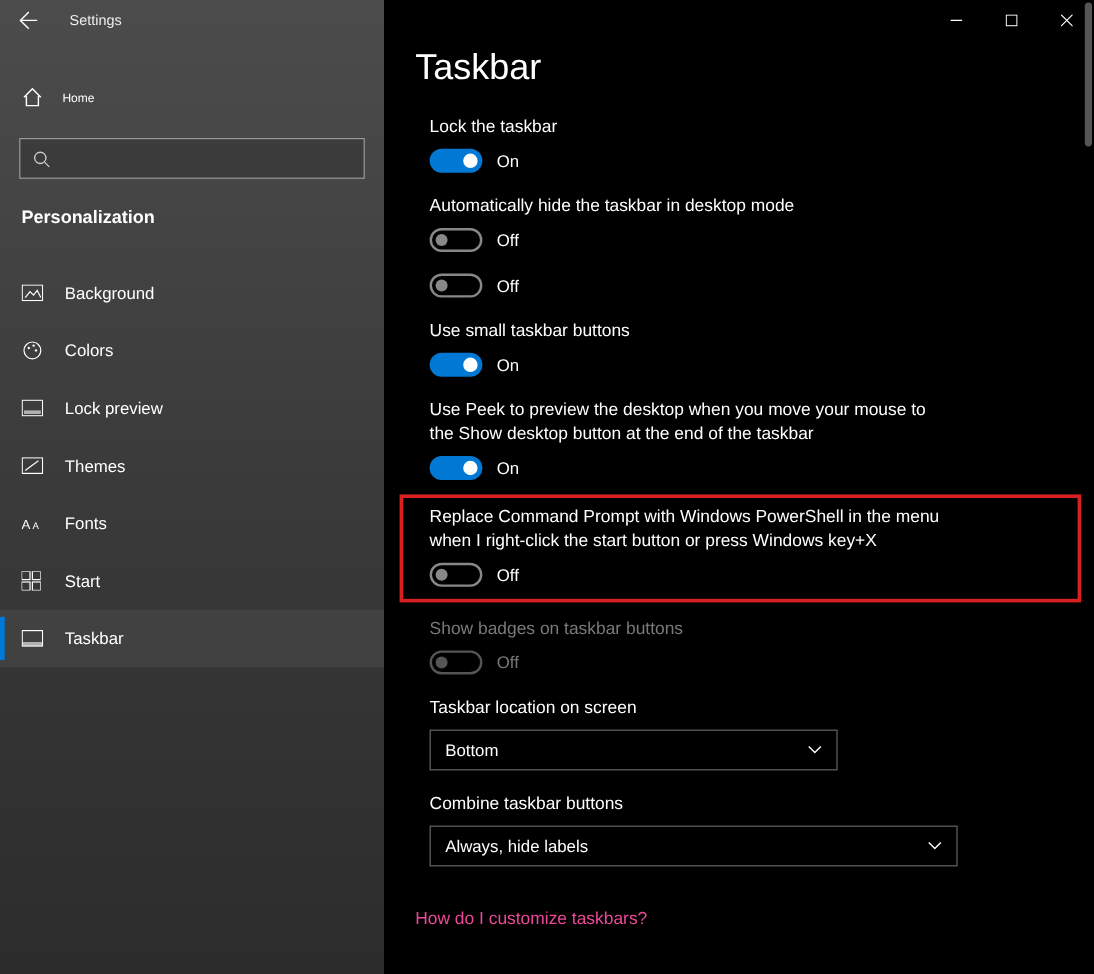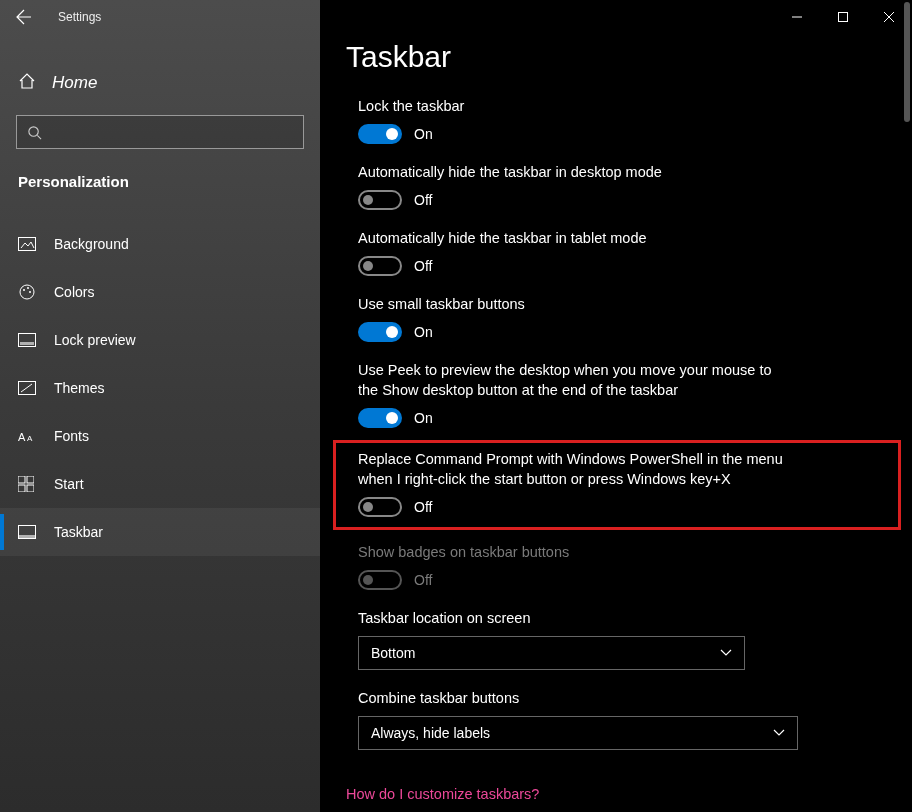--- a/index.html
+++ b/index.html
@@ -52,21 +52,21 @@
       cursor: pointer;
     }
     .home-row {
       display: flex;
       align-items: center;
       padding: 12px 18px;
       margin-top: 26px;
       cursor: pointer;
     }
     .home-row .icon { width: 20px; margin-right: 14px; }
-    .home-row span.lbl { font-size: 17px; font-style: italic; }
+    .home-row span.lbl { font-size: 10px; }
     .search-wrap {
       margin: 10px 16px 0 16px;
     }
     .search-box {
       position: relative;
       border: 1px solid #999;
       background: rgba(0,0,0,0.15);
       height: 34px;
       display: flex;
       align-items: center;
@@ -214,21 +214,21 @@
     .dropdown {
       border: 1px solid #666;
       height: 34px;
       display: flex;
       align-items: center;
       justify-content: space-between;
       padding: 0 12px;
       cursor: pointer;
       margin-top: 8px;
     }
-    .dropdown.narrow { width: 387px; }
+    .dropdown.narrow { width: 340px; }
     .dropdown.wide { width: 440px; }
     .link {
       color: #ec4899;
       font-size: 14.5px;
       cursor: pointer;
       margin-top: 18px;
       display: inline-block;
     }
   </style>
 </head>
@@ -375,21 +375,20 @@
       <div class="setting-label">Automatically hide the taskbar in desktop mode</div>
       <div class="toggle-row">
         <div class="toggle off">
             <div class="knob"></div>
           </div>
         <span class="toggle-state">Off</span>
       </div>
     </div>
 
     <div class="setting">
-      <div class="setting-label">Automatically hide the taskbar in tablet mode</div>
       <div class="toggle-row">
         <div class="toggle off">
             <div class="knob"></div>
           </div>
         <span class="toggle-state">Off</span>
       </div>
     </div>
 
     <div class="setting">
       <div class="setting-label">Use small taskbar buttons</div>

